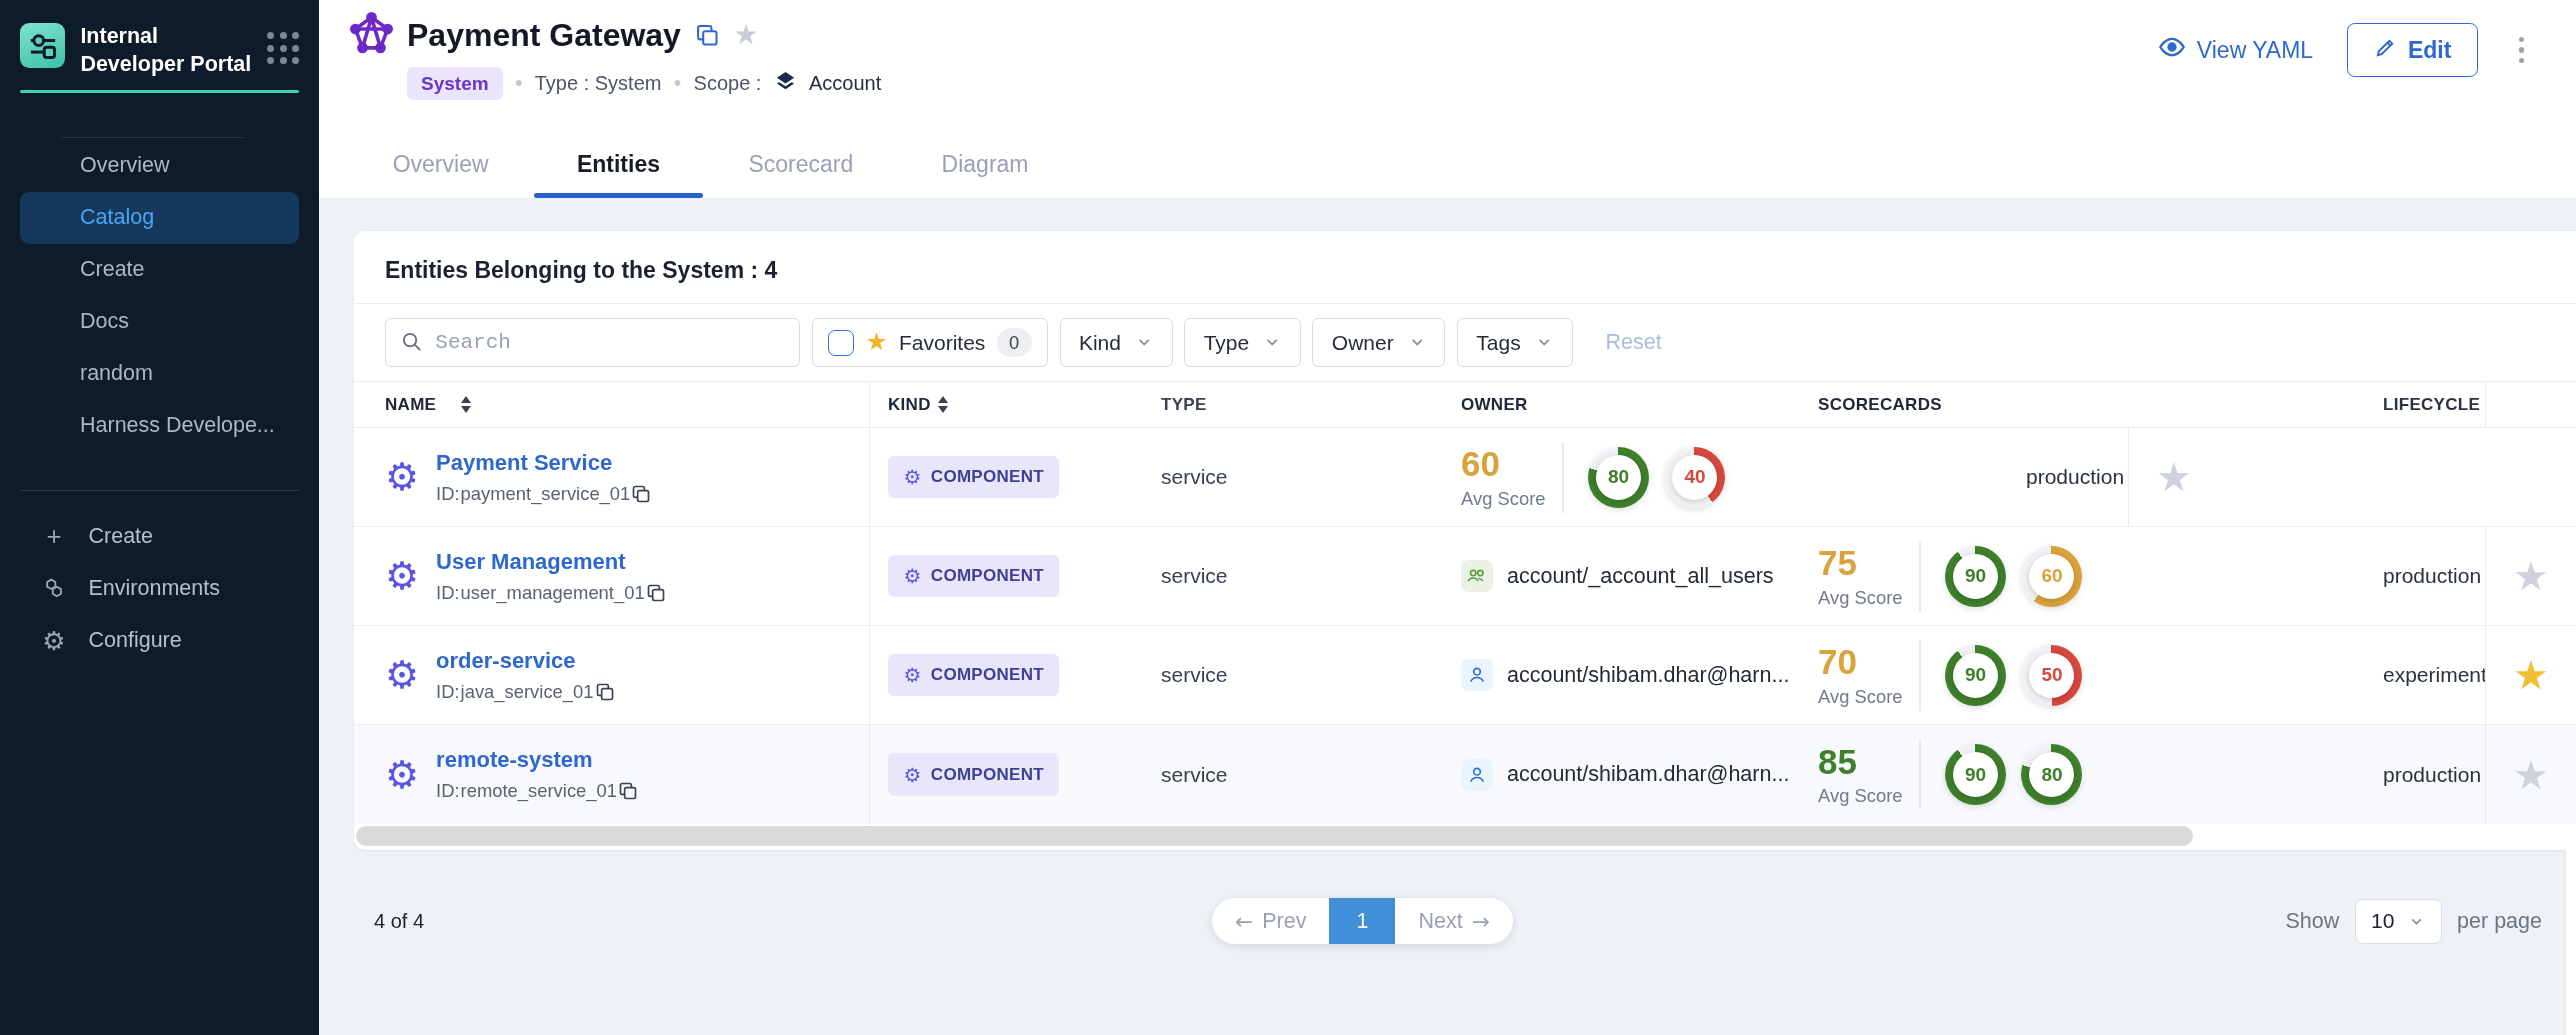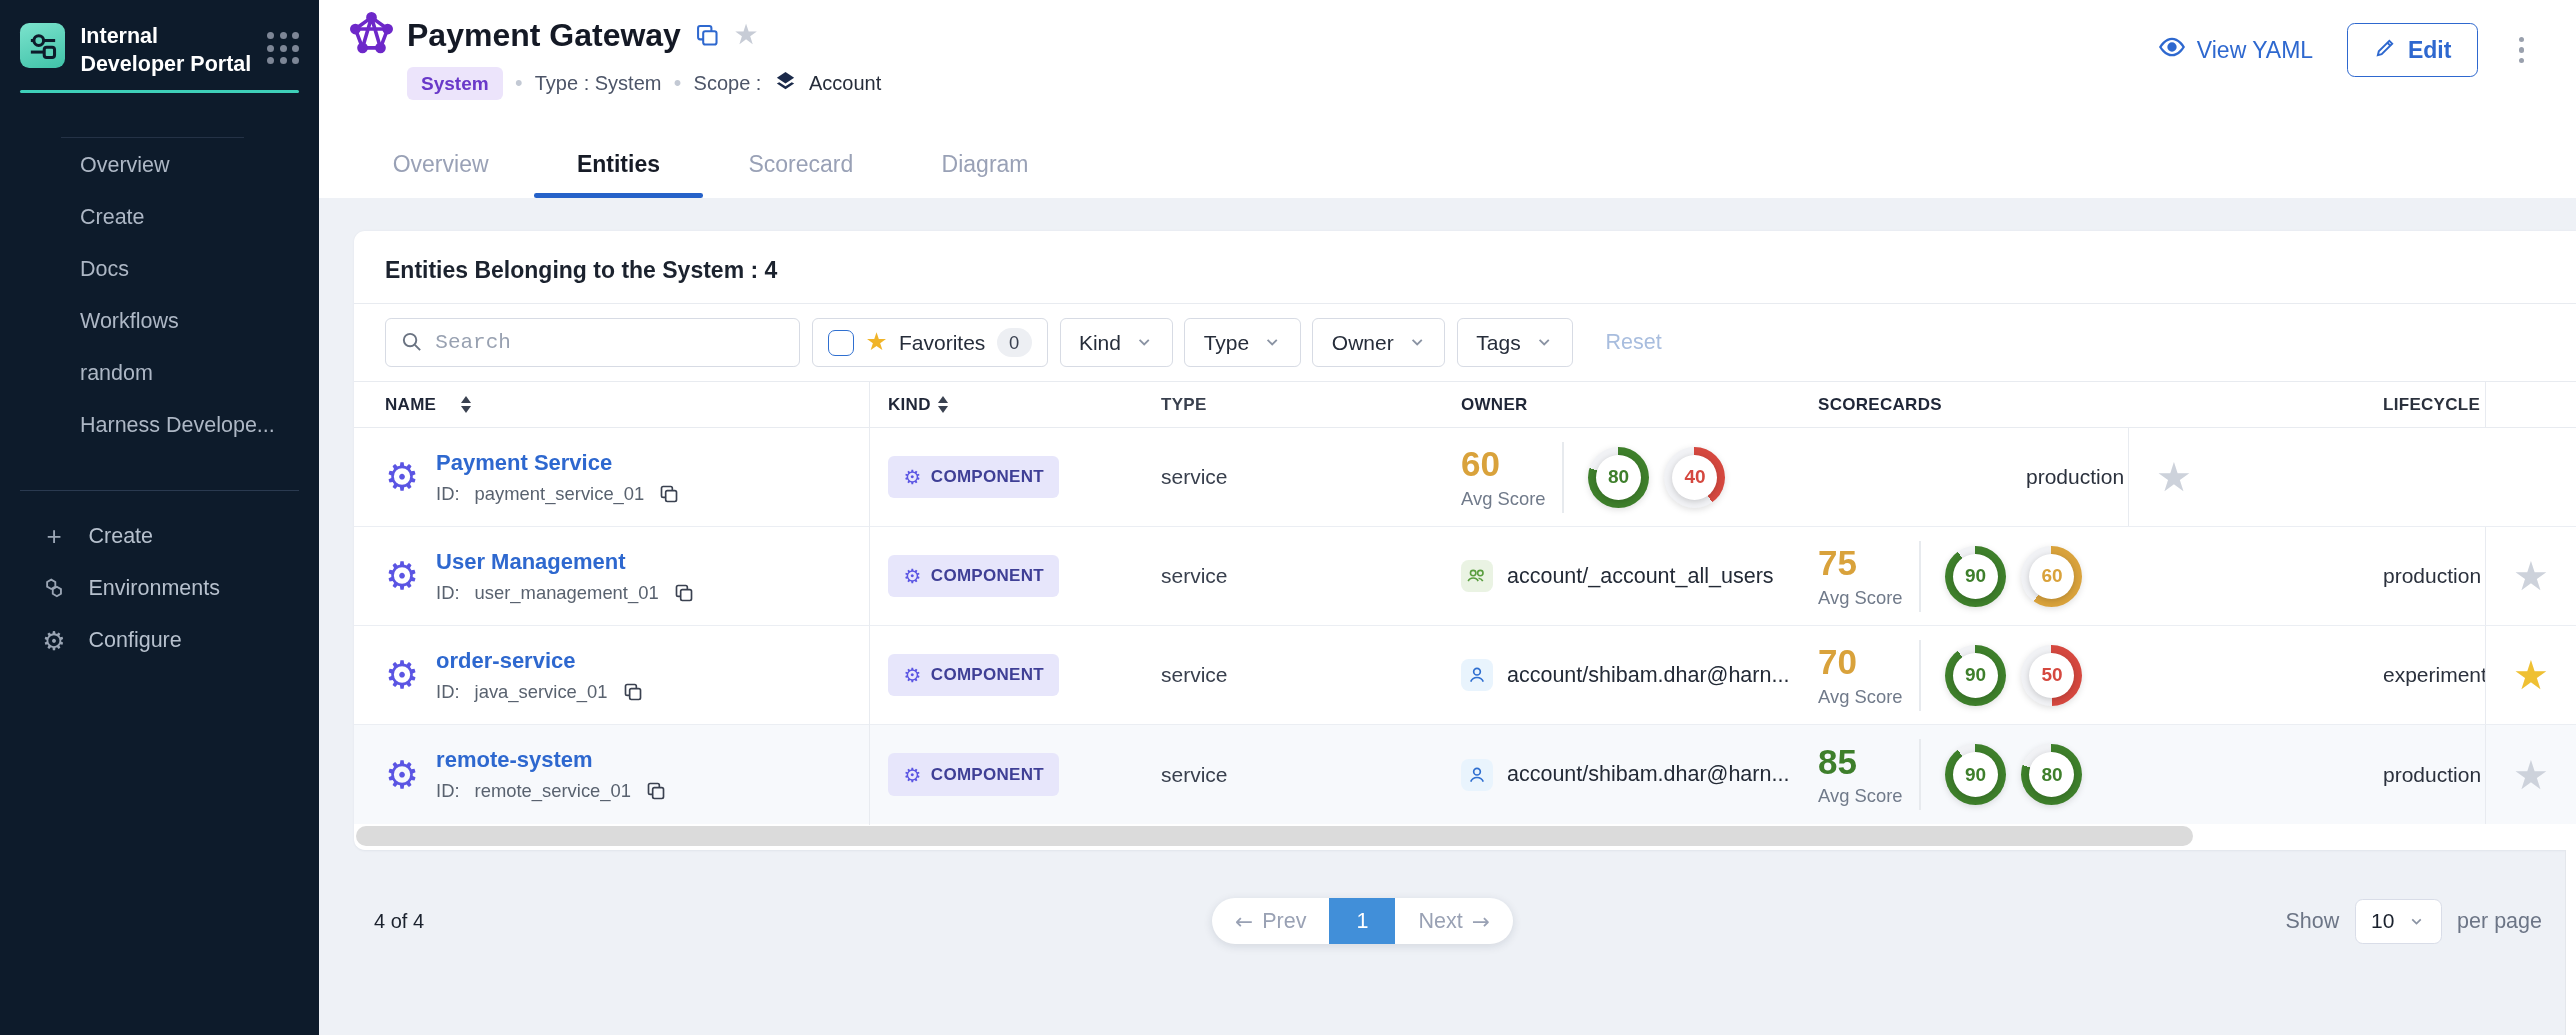--- a/index.html
+++ b/index.html
@@ -76,21 +76,21 @@
   .sort { display:inline-flex; flex-direction:column; gap:3.1px; margin-left:7.7px; }
   .sort i { width:0; height:0; border-left:5.4px solid transparent; border-right:5.4px solid transparent; }
   .sort .up { border-bottom:7px solid #3A4150; }
   .sort .dn { border-top:7px solid #3A4150; }
   .vline { position:absolute; left:515px; top:151px; bottom:24.6px; width:1.2px; background:#E8EBF0; }
 
   .trow { height:99px; display:flex; align-items:center; border-bottom:1.2px solid #EBEEF3; background:#FFFFFF; font-size:21px; }
   .trow:last-child { border-bottom:none; background:#F7F9FC; }
   .entity-gear { font-size:38px; color:#5B55E3; line-height:1; }
   .entity-link { color:#2E68CF; font-weight:700; font-size:22px; text-decoration:none; cursor:pointer; }
-  .entity-id { margin-top:7px; color:#59626F; font-size:18.4px; display:flex; align-items:center; gap:15px; }
+  .entity-id { margin-top:7px; color:#59626F; font-size:18.4px; display:flex; align-items:center; gap:1px; }
   .id-copy { color:#3A4150; display:flex; cursor:pointer; }
   .kind-chip { display:inline-flex; align-items:center; gap:9.2px; background:#E7E6FB; border-radius:6.1px; padding:9.2px 15.4px; color:#3F3F96; font-weight:700; font-size:17px; letter-spacing:0.3px; }
   .kind-chip .glyph { font-size:20px; color:#5B55E3; font-weight:400; }
   .c-type { color:#39404E; }
   .oi { width:32px; height:32px; border-radius:7.7px; display:flex; align-items:center; justify-content:center; flex-shrink:0; }
   .oi-user { background:#E9F4FD; color:#2F6FD0; }
   .oi-group { background:#EAF3E3; color:#5A9E3F; }
   .c-owner span.owner-txt { color:#232A36; font-size:21.5px; }
   .avg { width:101px; }
   .avg-num { font-size:35px; font-weight:700; }
@@ -140,23 +140,23 @@
           <i></i>
           <i></i>
           <i></i>
           <i></i>
       </div>
     </div>
     <div class="teal-line"></div>
     <div class="sb-sep"></div>
     <nav class="sb-nav">
         <div class="sb-item">Overview</div>
+        <div class="sb-item active">Catalog</div>
         <div class="sb-item">Create</div>
         <div class="sb-item">Docs</div>
-        <div class="sb-item">Workflows</div>
         <div class="sb-item">random</div>
         <div class="sb-item">Harness Develope...</div>
       </nav>
     <div class="sb-sep2"></div>
     <div class="sb-bottom">
       <div class="sb-bitem">
         <span class="bic">+</span>
         <span>Create</span>
       </div>
       <div class="sb-bitem">

